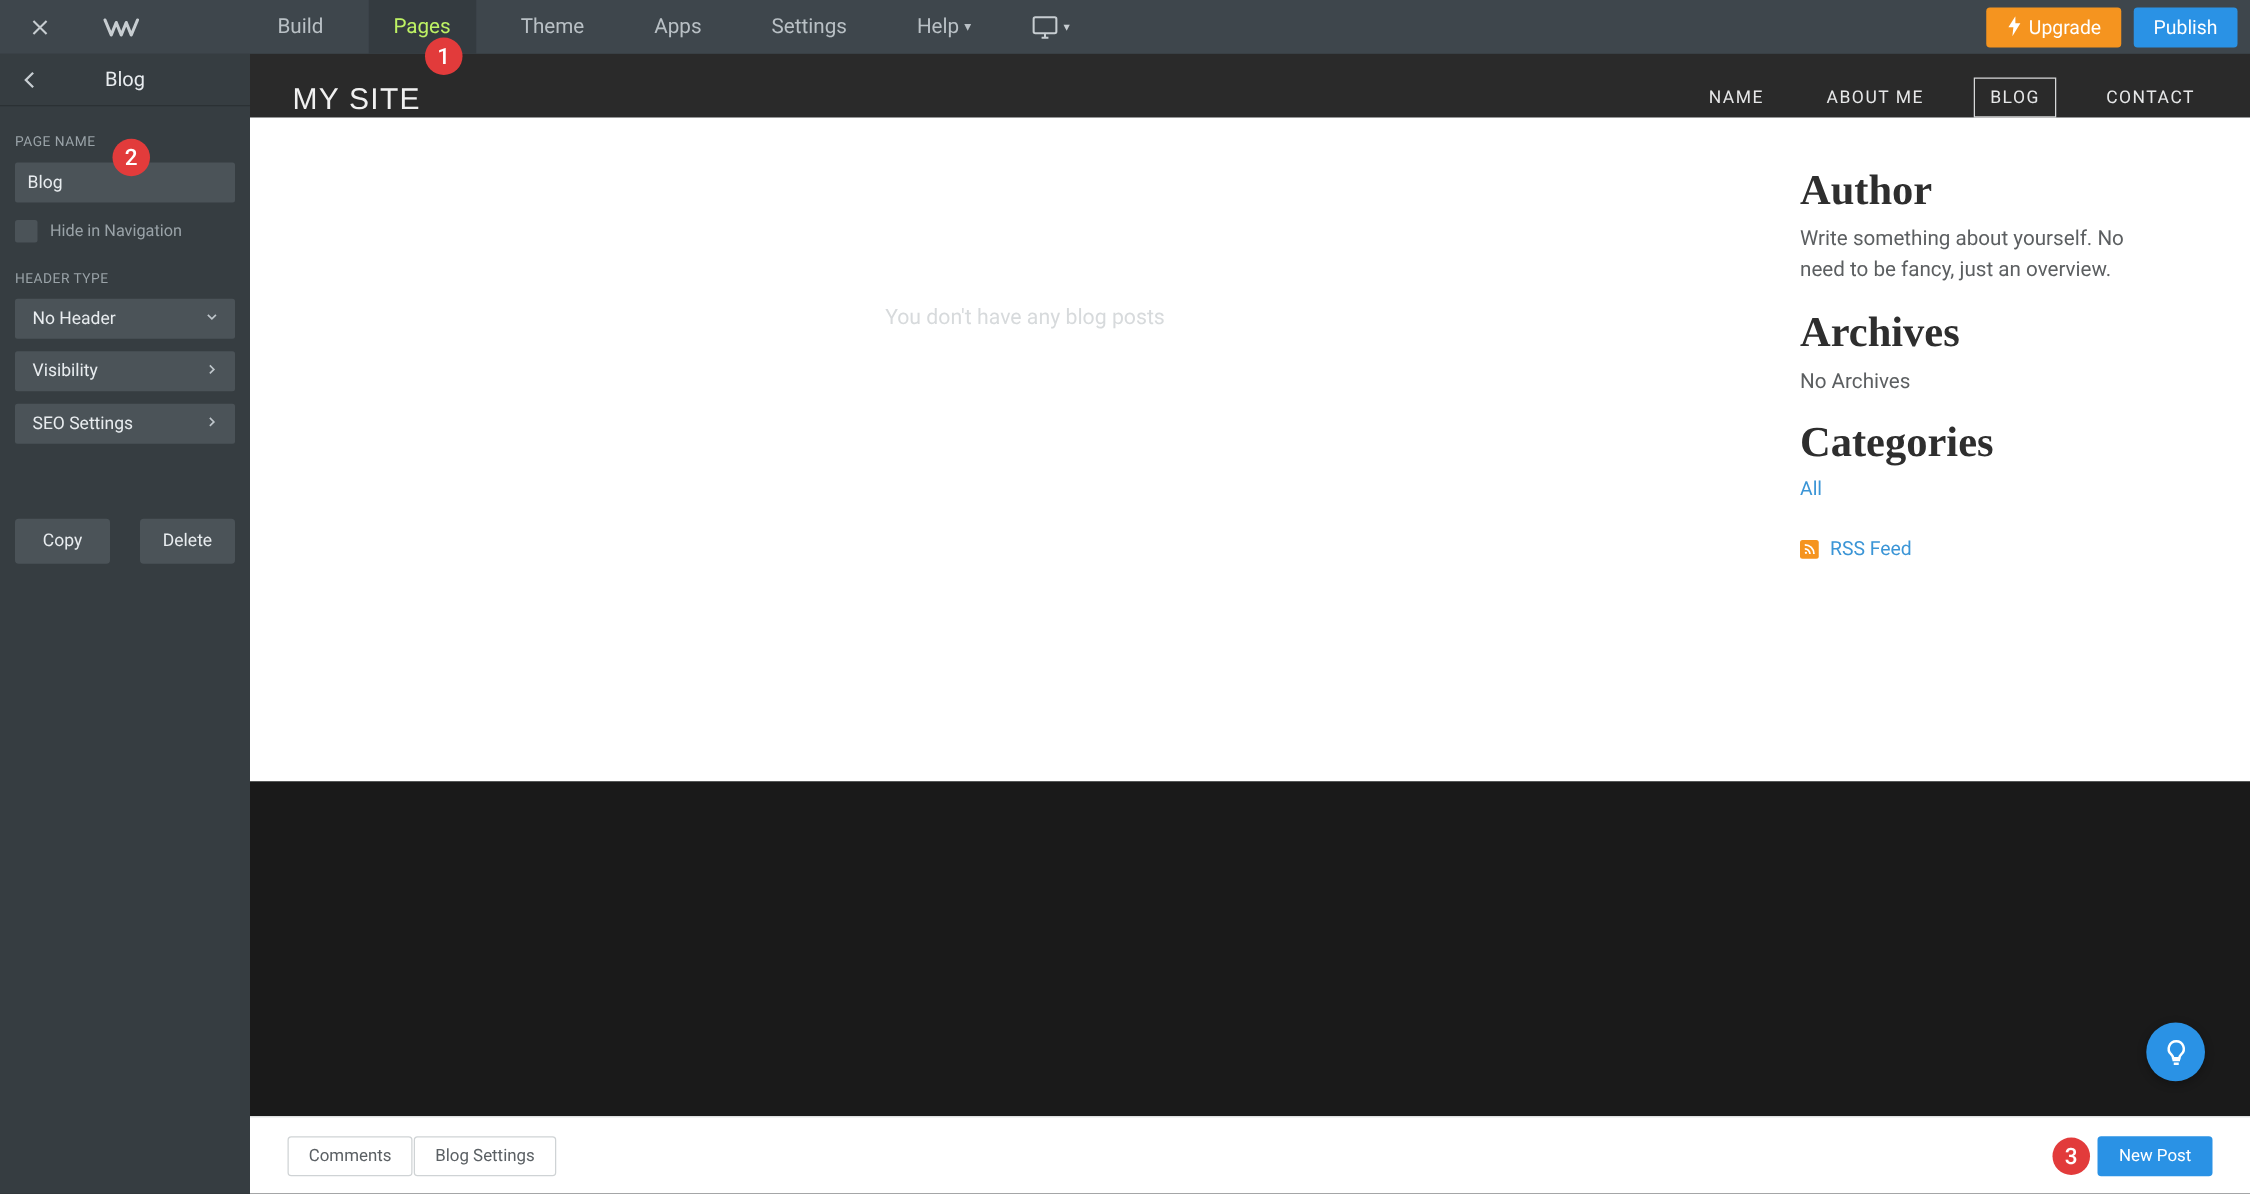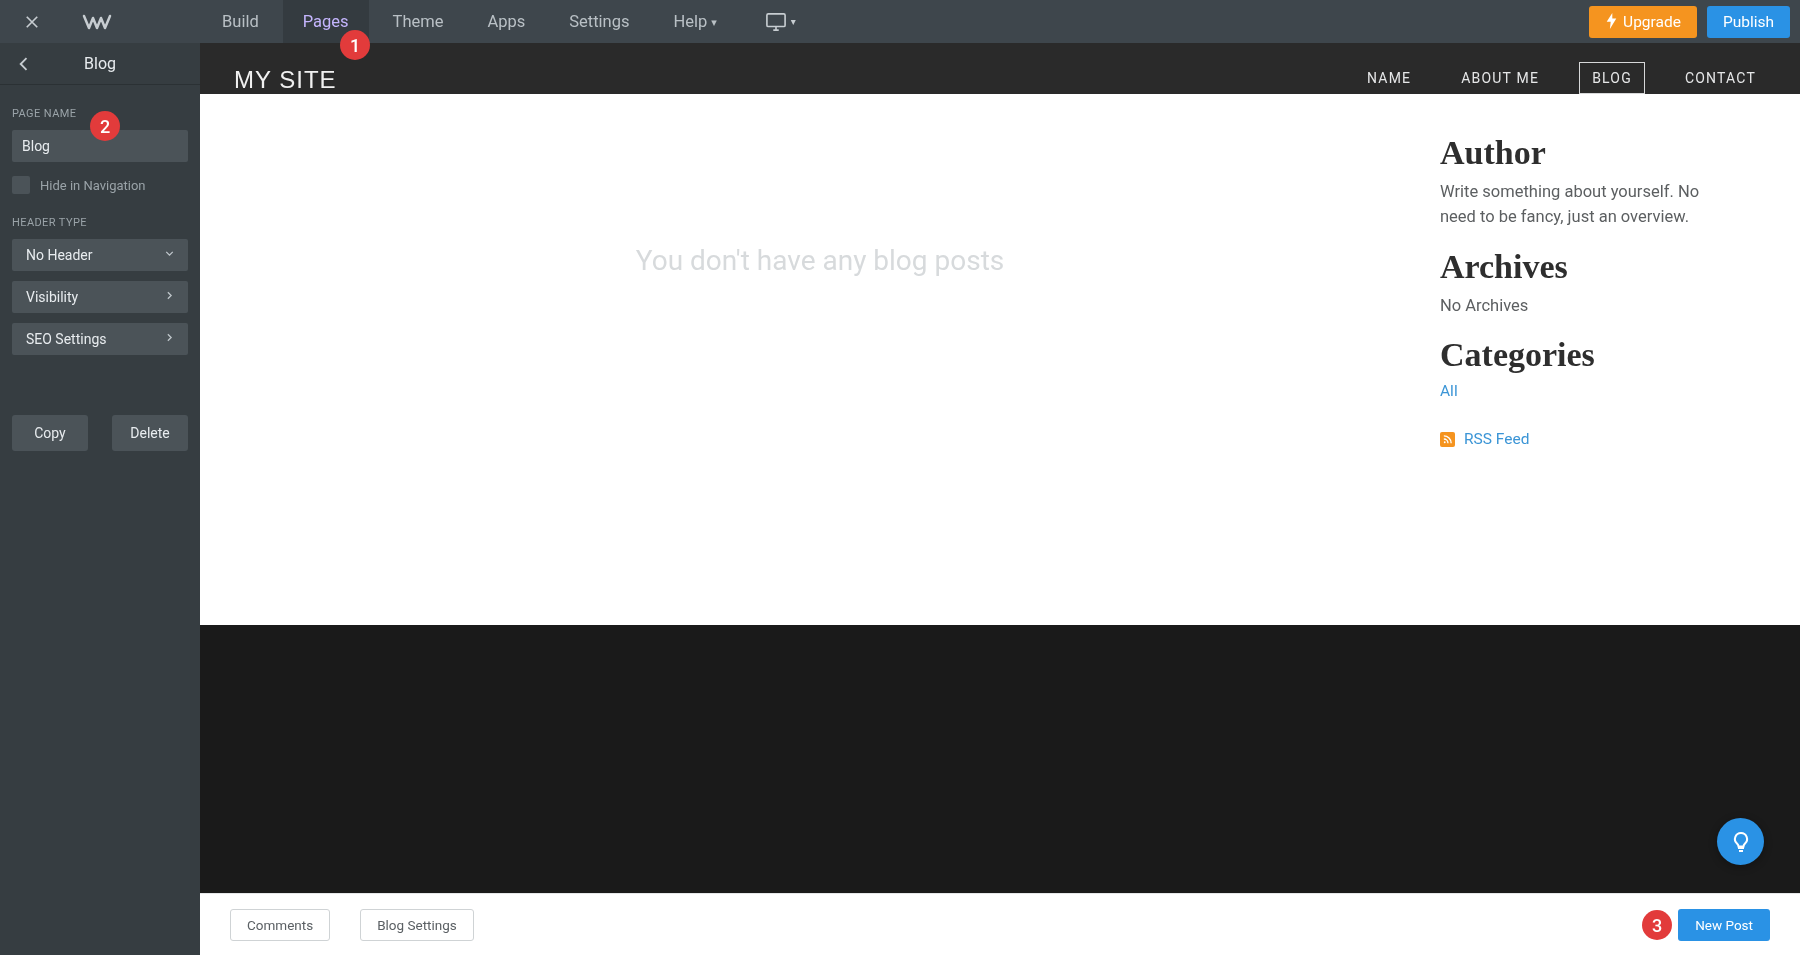--- a/index.html
+++ b/index.html
@@ -24,35 +24,35 @@
 .topbar .close-x svg { width: 18px; height: 18px; }
 .topbar .logo {
   width: 30px; height: 30px;
   display: flex; align-items: center; justify-content: center;
   color: #c7cdd1;
   margin-right: 90px;
 }
 .topbar .logo svg { width: 30px; height: 22px; }
 .topbar .nav {
   display: flex;
-  gap: 4px;
+  gap: 16px;
 }
 .topbar .nav a {
   padding: 0 20px;
   height: 43px;
   line-height: 43px;
   color: #b9c0c5;
   font-size: 16.5px;
   text-decoration: none;
   cursor: pointer;
   position: relative;
 }
 .topbar .nav a.active {
   background: #343b40;
-  color: #c4b5fd;
+  color: #bef264;
 }
 .topbar .nav a .caret-down {
   margin-left: 4px;
   font-size: 11px;
   vertical-align: middle;
 }
 .topbar .device {
   margin-left: 28px;
   color: #c7cdd1;
   display: flex;
@@ -223,21 +223,21 @@
 }
 .canvas-main {
   flex: 1;
   display: flex;
   align-items: flex-start;
   justify-content: center;
   padding-top: 150px;
 }
 .empty-msg {
   color: #d7dadc;
-  font-size: 28px;
+  font-size: 17px;
 }
 .canvas-side {
   width: 300px;
   padding: 40px 10px 0 0;
   margin-right: 60px;
 }
 .canvas-side h2 {
   font-family: Georgia, "Times New Roman", serif;
   font-weight: bold;
   font-size: 34px;
@@ -268,21 +268,21 @@
   background: #1a1a1a;
 }
 .bottom-bar {
   height: 62px;
   background: #fff;
   border-top: 1px solid #e5e7e8;
   display: flex;
   align-items: center;
   padding: 0 30px;
 }
-.bottom-bar .left { display: flex; gap: 30px; }
+.bottom-bar .left { display: flex; gap: 1px; }
 .btn-outline {
   background: #fff;
   border: 1px solid #cfd3d5;
   color: #5b6064;
   padding: 7px 16px;
   font-size: 13.5px;
   border-radius: 3px;
   cursor: pointer;
 }
 .bottom-bar .right { margin-left: auto; }

